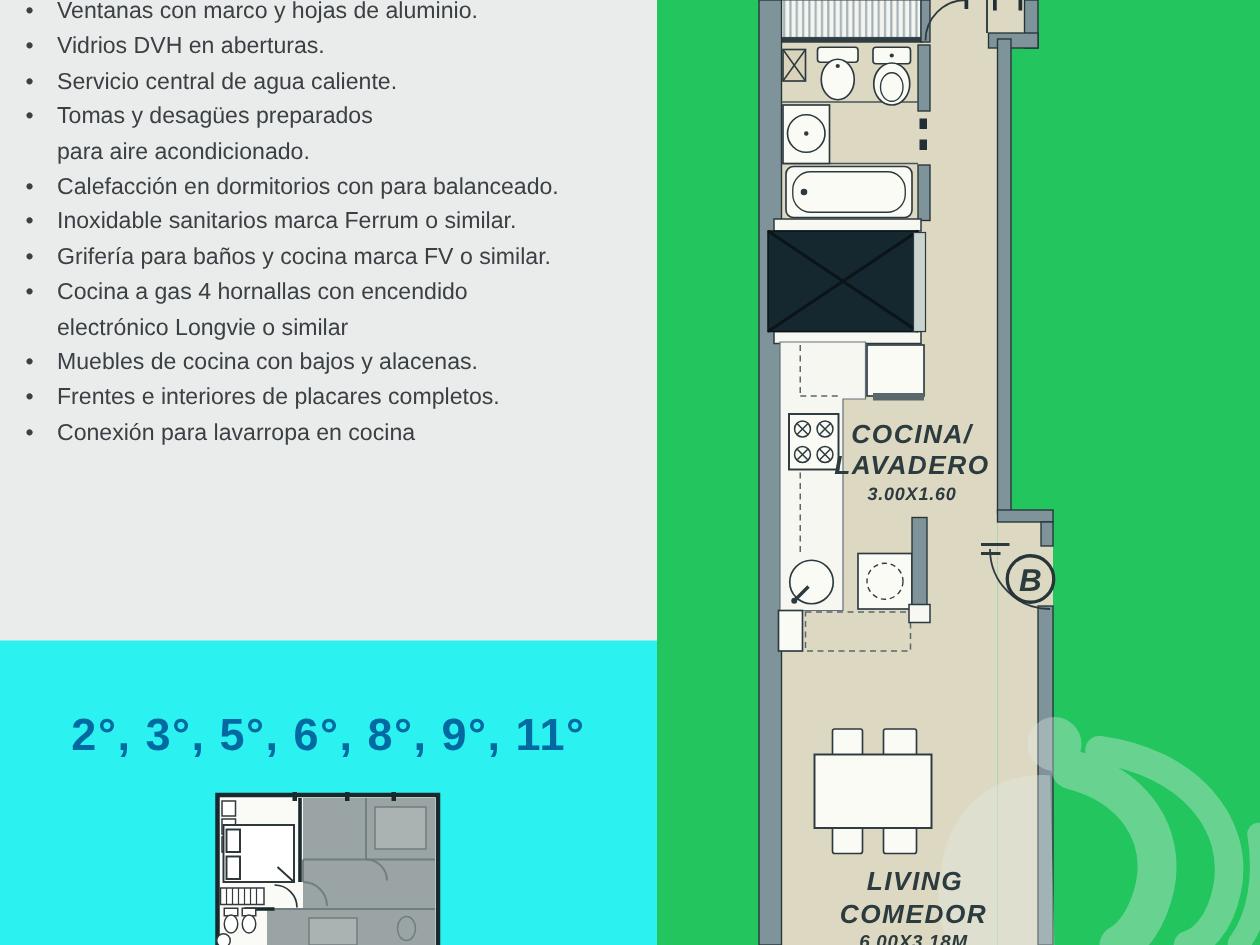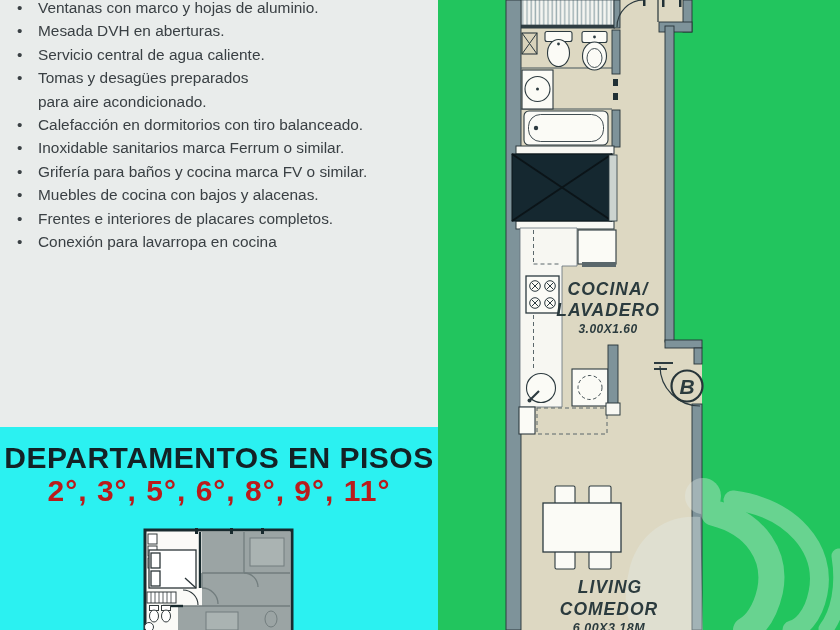--- a/index.html
+++ b/index.html
@@ -8,51 +8,52 @@
   
   .left{position:absolute;left:0;top:0;width:438px;height:427px;background:#e9eceb;}
   .feat-list{margin-top:-4px;}
   .feat{margin-left:17px;color:#3a4044;font-size:15.4px;line-height:23.4px;}
   .feat .b{display:inline-block;width:21px;vertical-align:top;}
   .feat .t{display:inline-block;white-space:pre-line;width:390px;vertical-align:top;}
   
   .promo{position:absolute;left:0;top:427px;width:438px;height:203px;background:#2bf1f1;}
   .pt1{position:absolute;top:14px;width:100%;text-align:center;color:#132226;
        font-size:30px;font-weight:800;letter-spacing:.5px;}
-  .pt2{position:absolute;top:47px;width:100%;text-align:center;color:#b91c1c;
+  .pt2{position:absolute;top:47px;width:100%;text-align:center;color:#0369a1;
        font-size:30px;font-weight:800;letter-spacing:1px;}
   .mini{position:absolute;left:143px;top:99px;}
   
   .right{position:absolute;left:438px;top:0;width:402px;height:630px;background:#22c55e;font-style:italic;}
   .plan{position:absolute;left:0;top:0;}
   .plan text{font-family:"Liberation Sans",sans-serif;font-weight:700;fill:#2b3b3e;}
 </style>
 </head>
 <body>
 
 <div class="page">
 
   <div class="left">
     <div class="feat-list">
       <div class="feat"><span class="b">•</span><span class="t">Ventanas con marco y hojas de aluminio.</span></div>
-      <div class="feat"><span class="b">•</span><span class="t">Mesada DVH en aberturas.</span></div>
+      <div class="feat"><span class="b">•</span><span class="t">Vidrios DVH en aberturas.</span></div>
       <div class="feat"><span class="b">•</span><span class="t">Servicio central de agua caliente.</span></div>
       <div class="feat"><span class="b">•</span><span class="t">Tomas y desagües preparados
 para aire acondicionado.</span></div>
-      <div class="feat"><span class="b">•</span><span class="t">Calefacción en dormitorios con tiro balanceado.</span></div>
+      <div class="feat"><span class="b">•</span><span class="t">Calefacción en dormitorios con para balanceado.</span></div>
       <div class="feat"><span class="b">•</span><span class="t">Inoxidable sanitarios marca Ferrum o similar.</span></div>
       <div class="feat"><span class="b">•</span><span class="t">Grifería para baños y cocina marca FV o similar.</span></div>
+      <div class="feat"><span class="b">•</span><span class="t">Cocina a gas 4 hornallas con encendido
+electrónico Longvie o similar</span></div>
       <div class="feat"><span class="b">•</span><span class="t">Muebles de cocina con bajos y alacenas.</span></div>
       <div class="feat"><span class="b">•</span><span class="t">Frentes e interiores de placares completos.</span></div>
       <div class="feat"><span class="b">•</span><span class="t">Conexión para lavarropa en cocina</span></div>
     </div>
   </div>
 
   <div class="promo">
-    <div class="pt1">DEPARTAMENTOS EN PISOS</div>
     <div class="pt2">2°, 3°, 5°, 6°, 8°, 9°, 11°</div>
 
     <svg class="mini" width="151" height="110" viewBox="0 0 151 110">
       <rect x="2" y="4" width="147" height="104" fill="#fafaf7" stroke="#182a2e" stroke-width="3"></rect>
       <path d="M59 6 H147 V107 H35 V80 H59 Z" fill="#9ba4a4"></path>
       <g stroke="#727d7e" stroke-width="1.3" fill="none">
         <line x1="101" y1="6" x2="101" y2="47"></line>
           <line x1="59" y1="47" x2="147" y2="47"></line>
         <line x1="35" y1="80" x2="147" y2="80"></line>
           <line x1="59" y1="47" x2="59" y2="62"></line>

